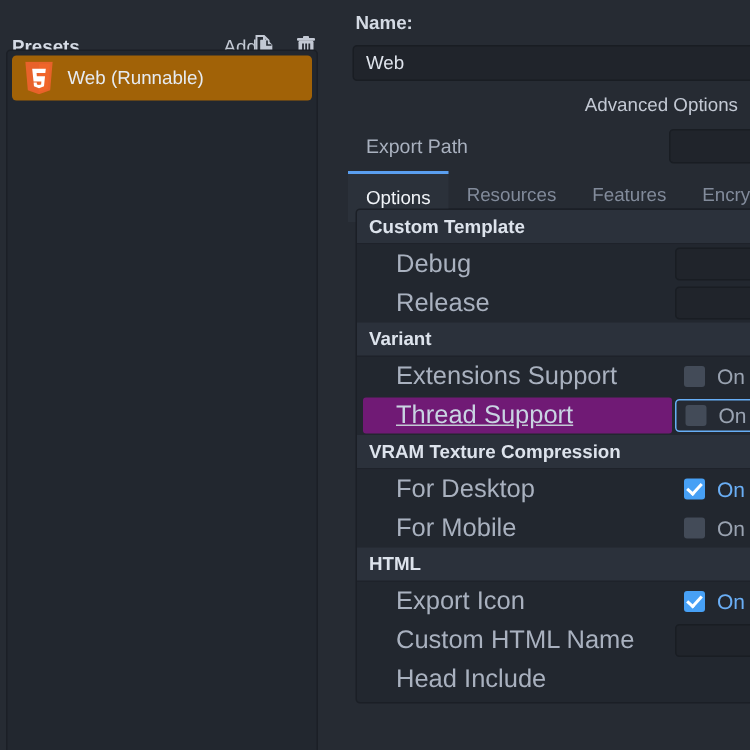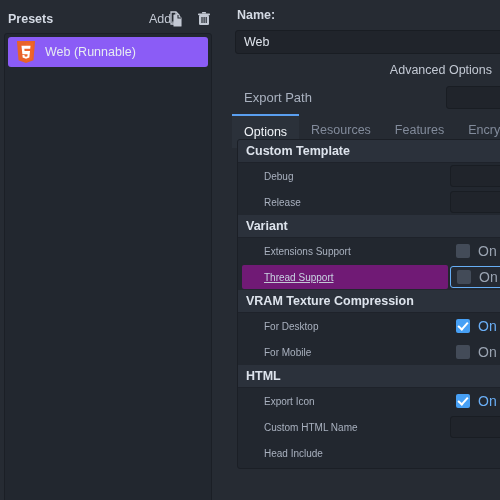--- a/index.html
+++ b/index.html
@@ -21,21 +21,21 @@
 
   
   #left-panel {
     position: absolute;
     left: 0; top: 0;
     width: 214px; height: 500px;
     background: #262b33;
   }
   #presets-header {
     position: absolute;
-    left: 0; top: 4px;
+    left: 0; top: 16px;
     width: 214px; height: 30px;
     display: flex;
     align-items: center;
   }
   #presets-title {
     position: absolute;
     left: 8px; top: 8px;
     font-weight: bold;
     font-size: 12.5px;
     color: #d4dae4;
@@ -65,21 +65,21 @@
     background: #22272f;
     border: 1px solid #1b1f26;
     border-radius: 3px;
     box-sizing: border-box;
     overflow: hidden;
   }
   .preset-item {
     position: absolute;
     left: 3px; top: 3px;
     width: 200px; height: 30px;
-    background: #8b5cf6;
+    background: #a16207;
     border-radius: 3px;
     display: flex;
     align-items: center;
     cursor: pointer;
     box-sizing: border-box;
   }
   .html5-logo {
     width: 20px; height: 22px;
     margin-left: 8px;
     flex: 0 0 auto;
@@ -225,21 +225,21 @@
     position: absolute;
     left: 4px; top: 1px;
     width: 206px; height: 24px;
     display: flex;
     align-items: center;
     border-radius: 2px;
     box-sizing: border-box;
   }
   .prop-label {
     padding-left: 22px;
-    font-size: 10px;
+    font-size: 17px;
     color: #a9b1bf;
   }
   .prop-row.highlight .prop-label {
     color: #c9d4e2;
   }
   .prop-value {
     position: absolute;
     left: 212px; top: 2px;
     width: 86px; height: 22px;
     display: flex;

